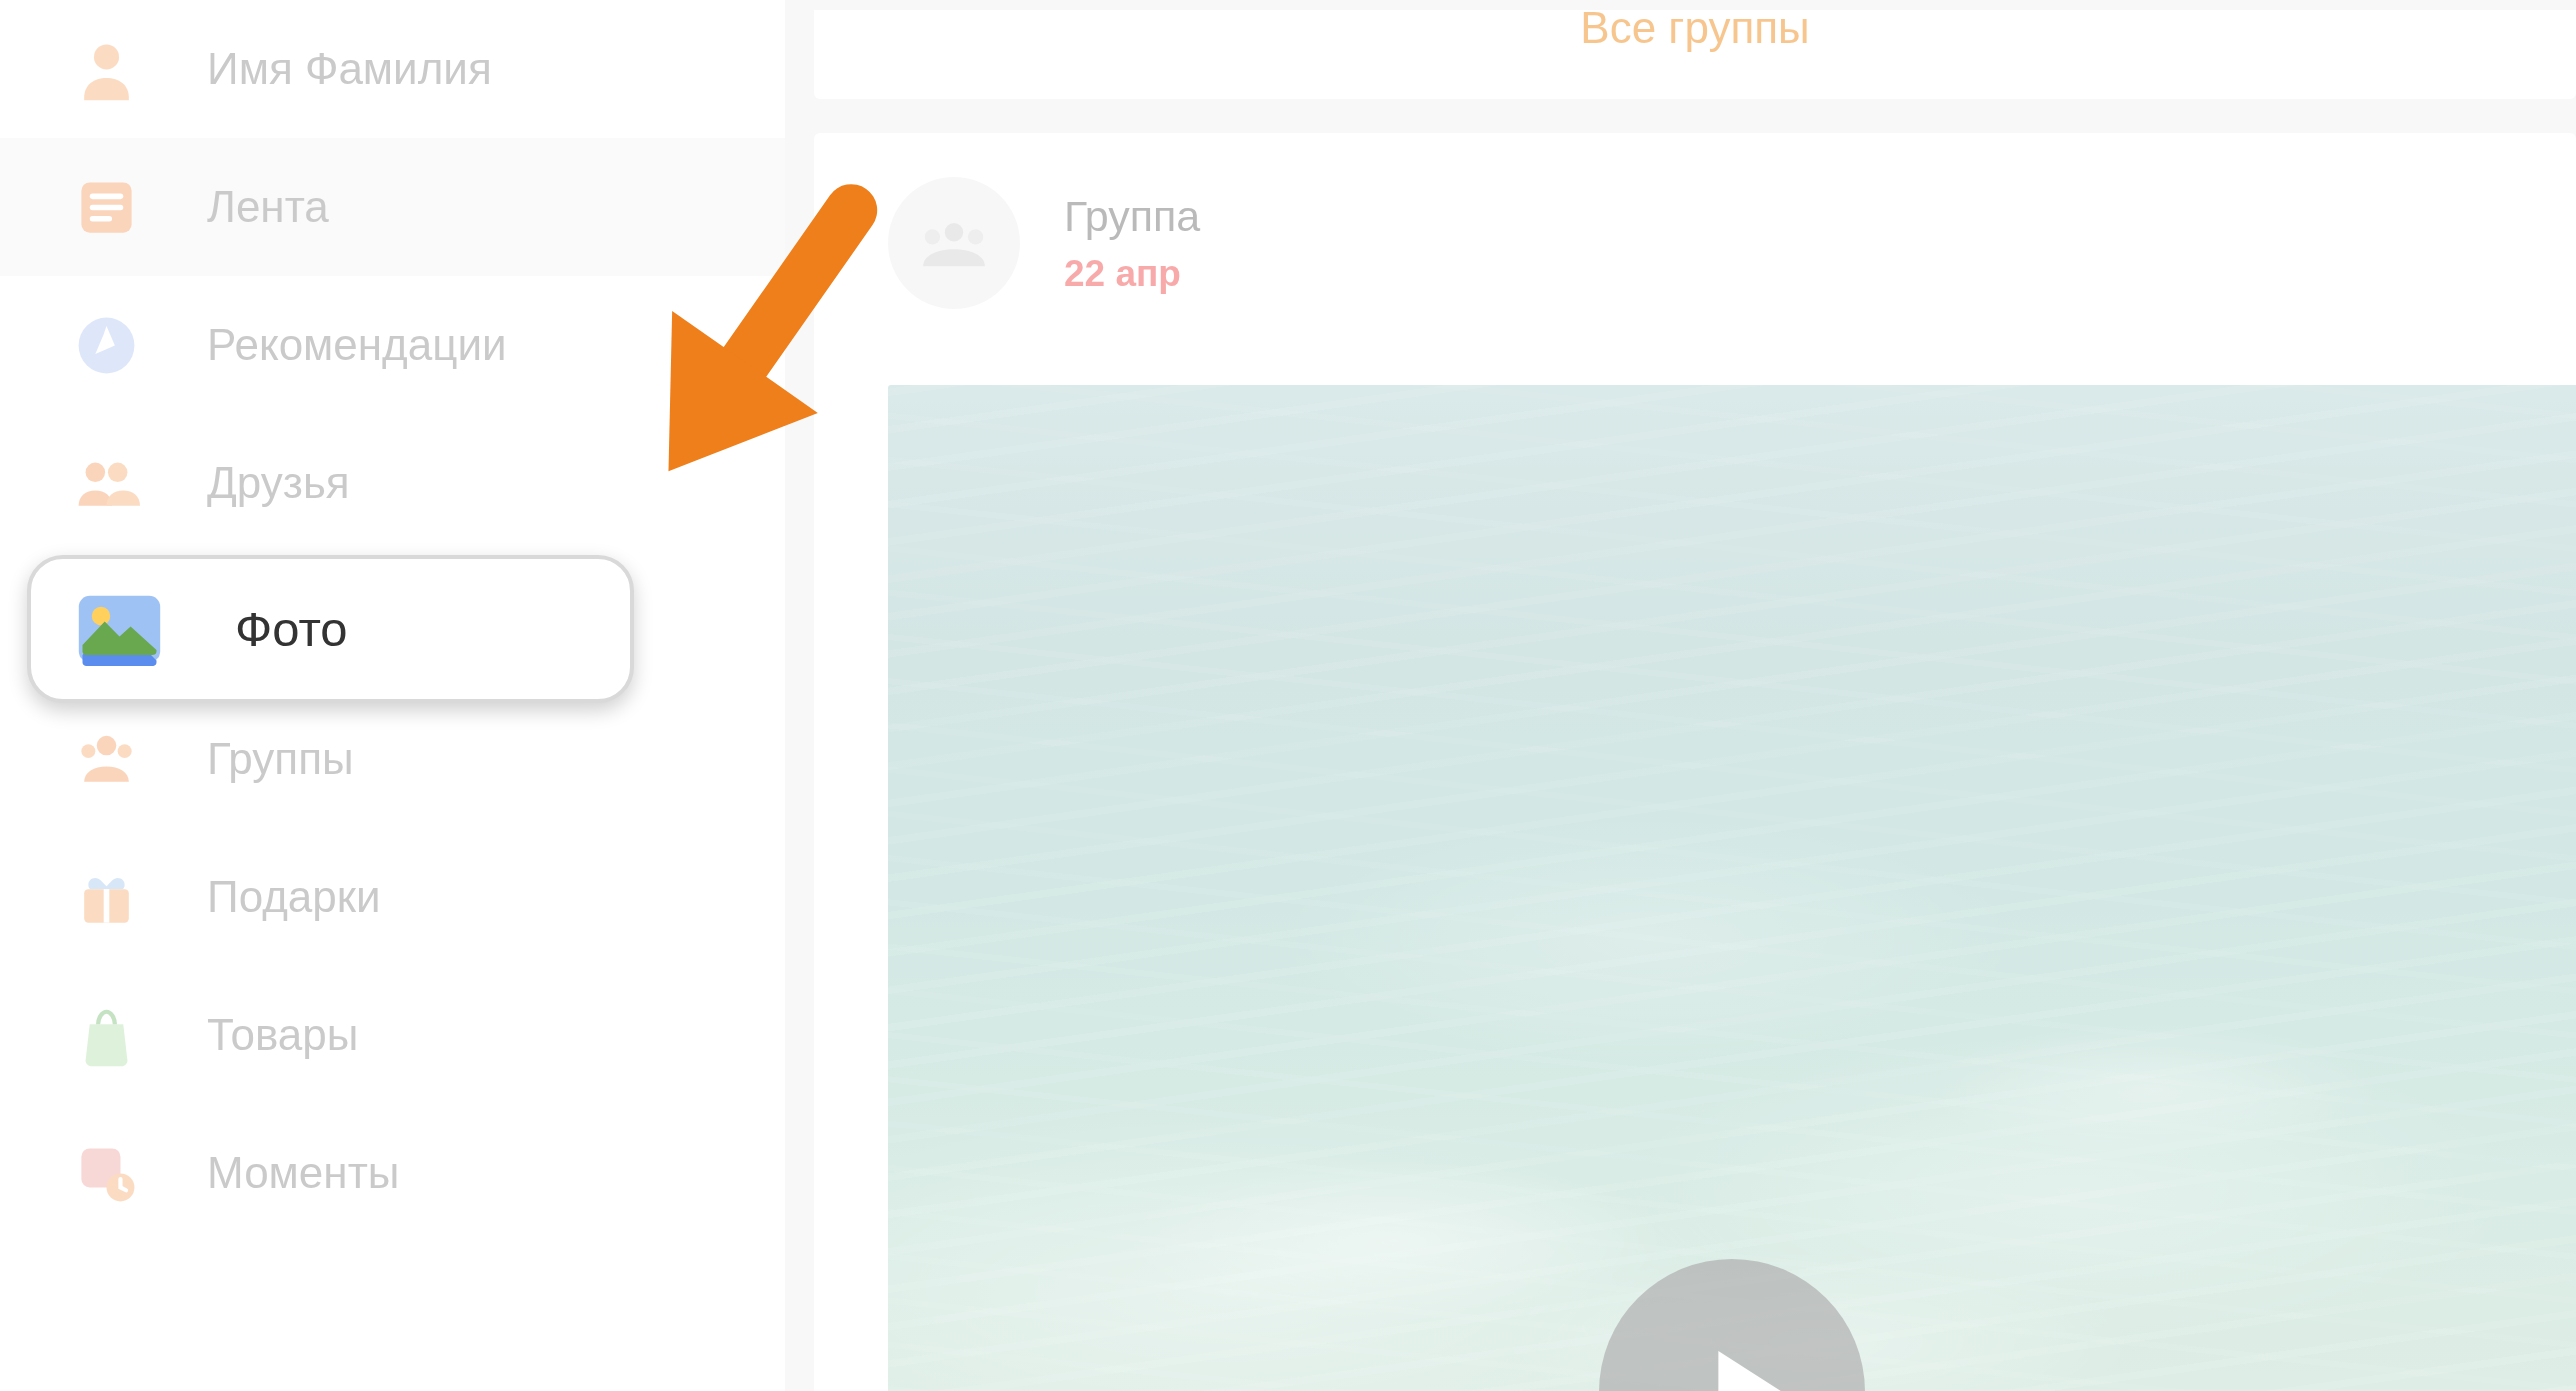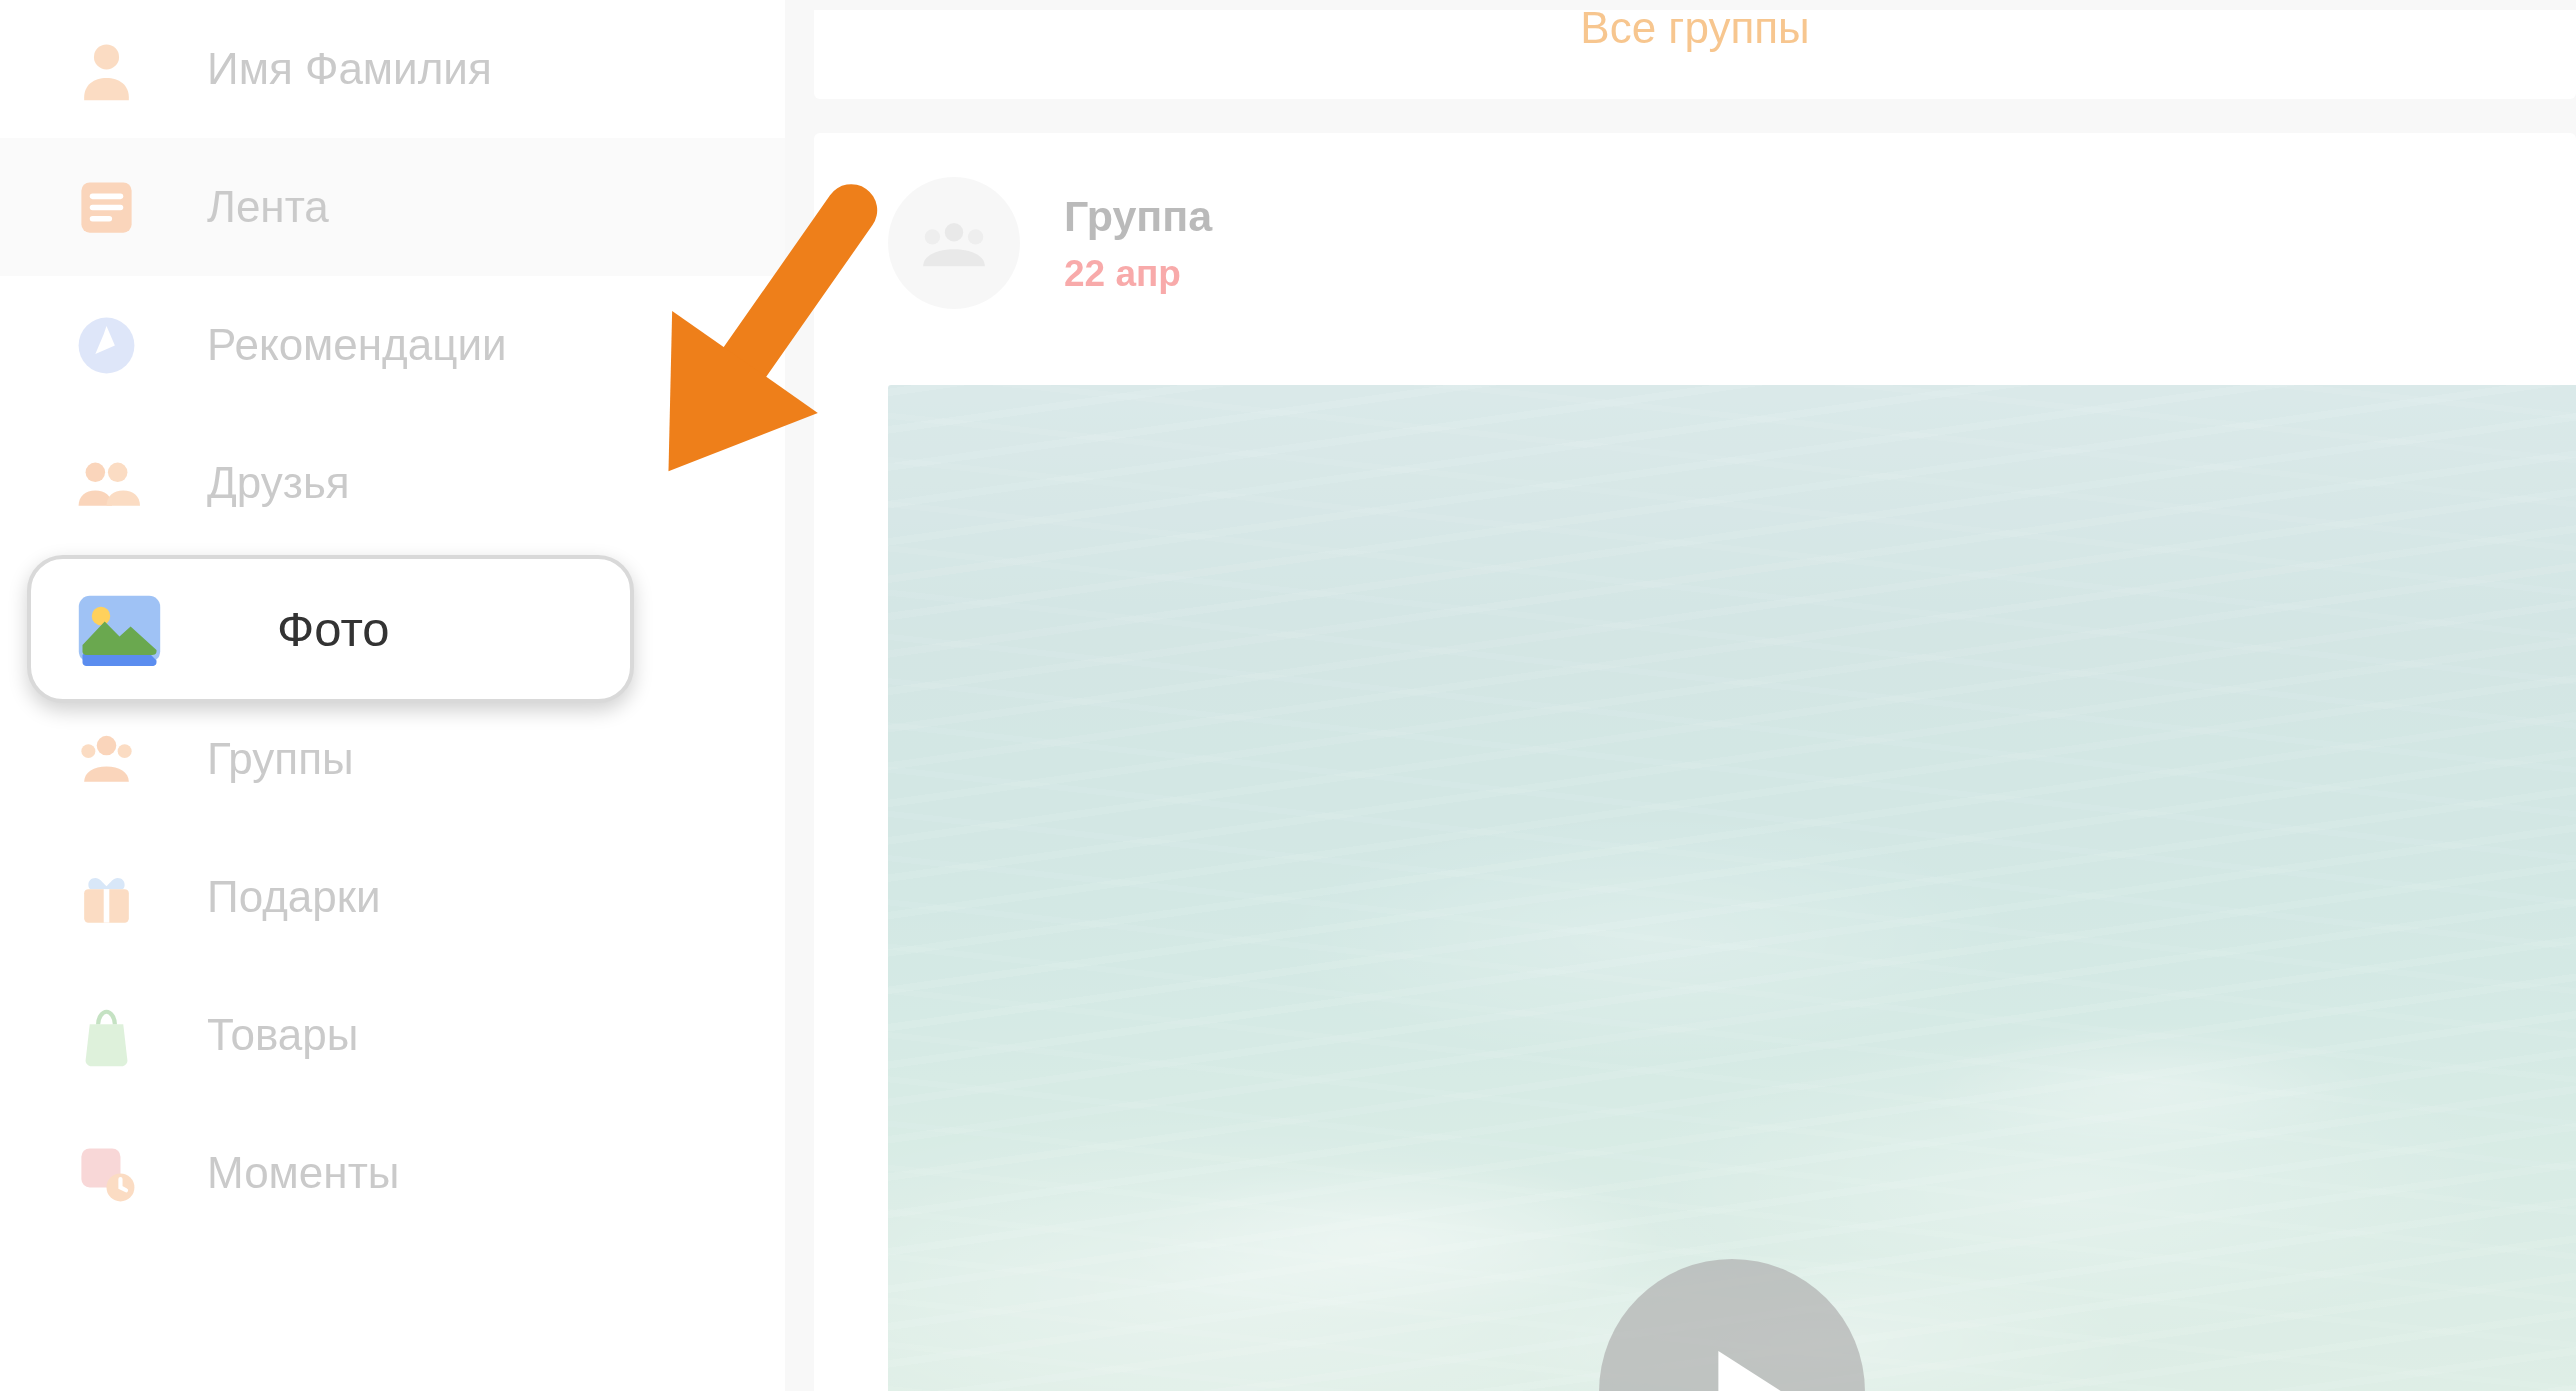--- a/index.html
+++ b/index.html
@@ -53,21 +53,21 @@
     top: 555px;   
     width: 607px;
     height: 148px;
     background: #ffffff;
     border: 4.4px solid #d9d9d9;
     border-radius: 36px;
     box-shadow: 0 7.4px 19px rgba(0,0,0,0.18);
     display: flex;
     align-items: center;
     padding-left: 44px;
-    gap: 113px;
+    gap: 71px;
     z-index: 20;
   }
   .photo-highlight .nav-label {
     font-size: 49px;
     color: #333333;
     font-weight: 400;
   }
 
   
   .feed-area {
@@ -107,21 +107,21 @@
     padding: 44px 0 0 74px;
     gap: 44px;
   }
   .group-avatar {
     width: 132px; height: 132px;
     border-radius: 50%;
     background: #eeeeee;
     display: flex; align-items: center; justify-content: center;
   }
   .group-avatar svg { width: 74px; height: 52px; }
-  .post-meta .post-title { font-size: 43px; color: #666666; font-weight: 700; }
+  .post-meta .post-title { font-size: 43px; color: #666666; font-weight: 400; }
   .post-meta .post-date  { font-size: 37px; color: #ef4444; margin-top: 12px; font-weight: bold; }
 
   .post-media {
     position: absolute;
     left: 74px; right: 0;
     top: 252px; bottom: 0;
     overflow: hidden;
     border-radius: 3px 0 0 0;
   }
   .sea {

